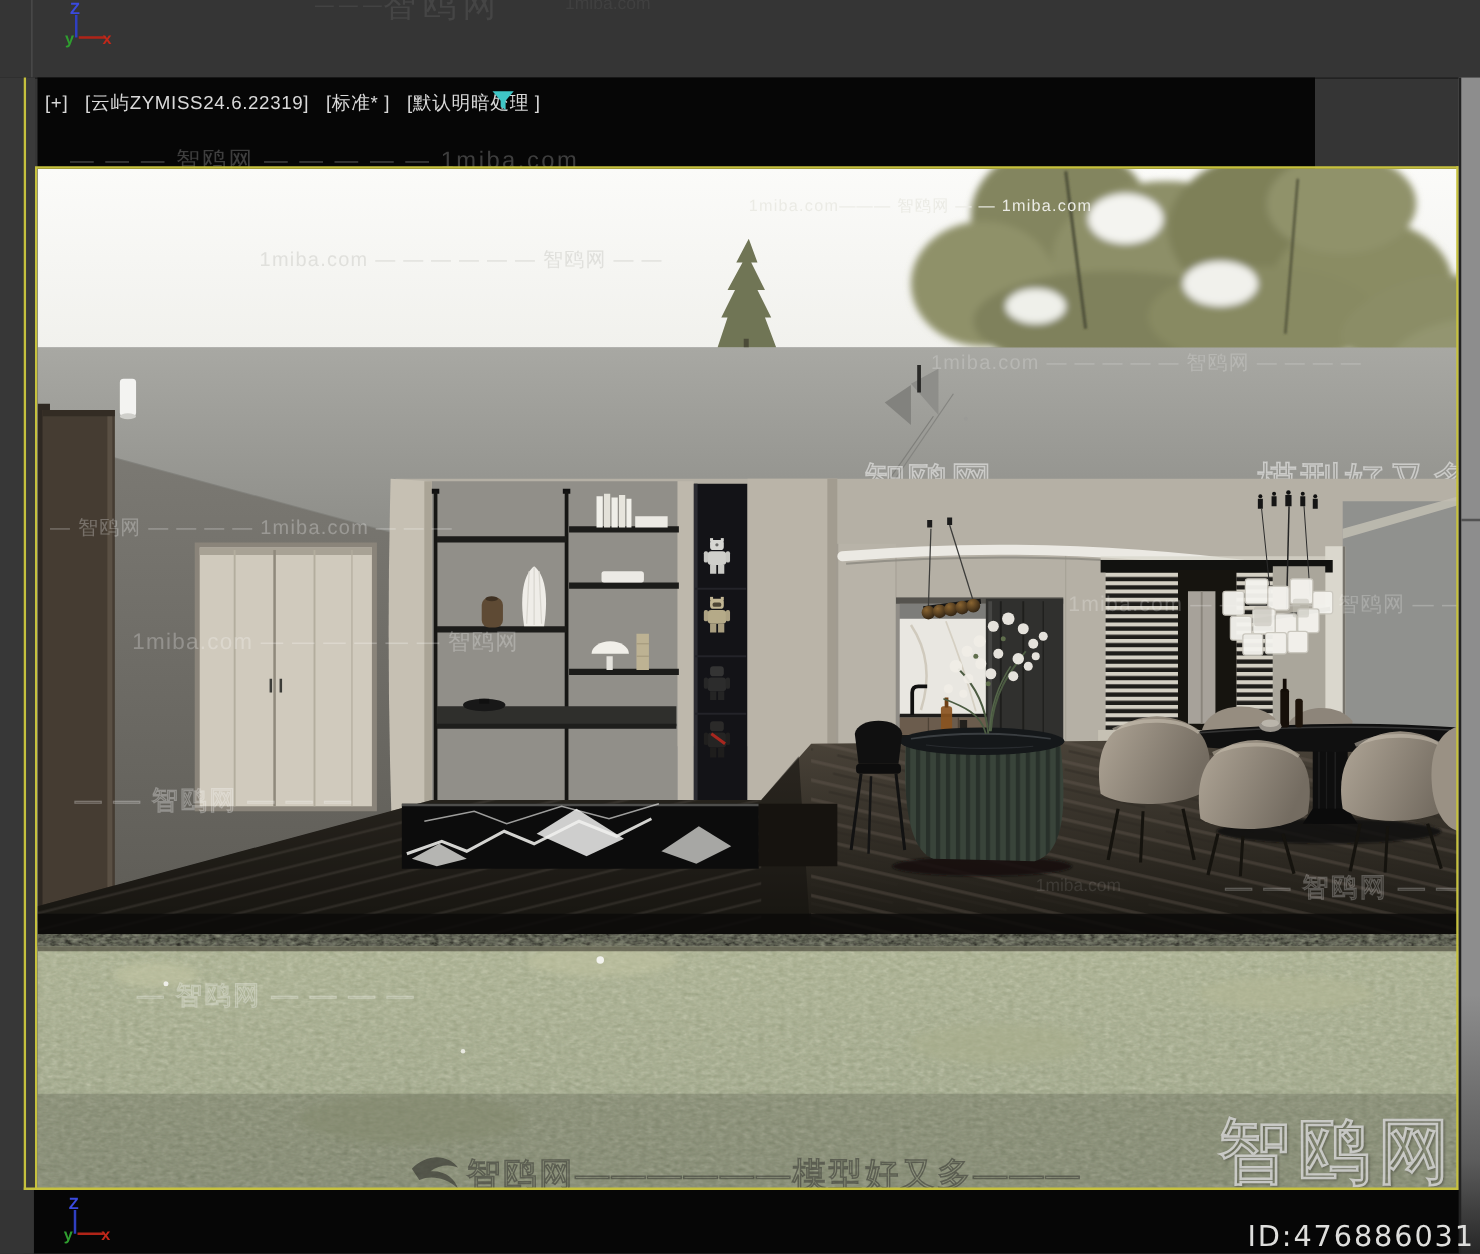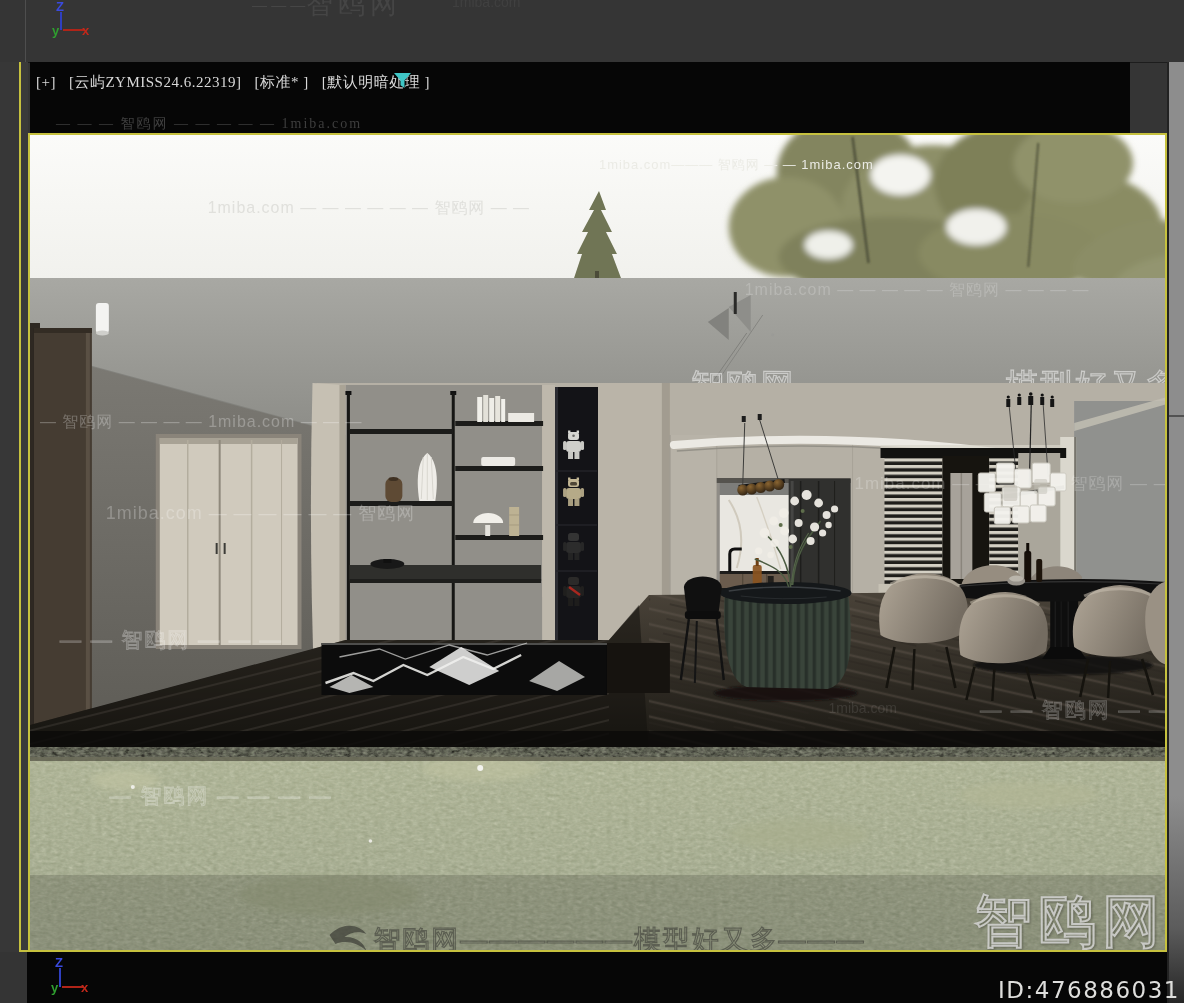--- a/index.html
+++ b/index.html
@@ -33,32 +33,32 @@
     </svg>
   </div>
 
   <div class="abs" style="left:0;top:62px;width:19px;height:941px;background:#373737;"></div>
 
   <div class="abs yline" style="left:19px;top:62px;width:2px;height:890px;"></div>
 
   <div class="abs" style="left:21px;top:62px;width:7px;height:890px;background:#3a3a3a;"></div>
   <div class="abs yline" style="left:28px;top:134px;width:2px;height:818px;"></div>
 
-  <div class="abs" style="left:30px;top:62px;width:1100px;height:73px;background:#060606;overflow:hidden;font-family:Liberation Serif, serif;">
+  <div class="abs" style="left:30px;top:62px;width:1022px;height:73px;background:#060606;overflow:hidden;">
     <div class="abs" style="left:6px;top:11px;white-space:nowrap;">
       <span class="label-seg">[+]</span>
       <span class="label-seg">[云屿ZYMISS24.6.22319]</span>
       <span class="label-seg">[标准* ]</span>
       <span class="label-seg">[默认明暗处理 ]</span>
     </div>
     <svg class="abs" style="left:363px;top:10px;" width="20" height="18" viewBox="0 0 20 18">
       <path d="M1,1 H18 L11.5,8.5 V16 L7.5,13.2 V8.5 Z" fill="#3fc6c6"></path>
     </svg>
 
-    <div class="abs wm" style="left:26px;top:53px;font-size:14px;color:#3e3e3e;letter-spacing:2px;">— — — 智鸥网 — — — — — 1miba.com</div>
+    <div class="abs wm" style="left:26px;top:53px;font-size:19px;color:#3e3e3e;letter-spacing:2px;">— — — 智鸥网 — — — — — 1miba.com</div>
   </div>
 
   <div class="abs" style="left:30px;top:135px;width:1137px;height:816px;overflow:hidden;background:#888;">
   <svg width="1137" height="816" viewBox="0 0 1139 816" preserveAspectRatio="none">
     <defs>
       <linearGradient id="gSky" x1="0" y1="0" x2="0" y2="1">
         <stop offset="0" stop-color="#fbfbf9"></stop>
             <stop offset="1" stop-color="#f1f1ed"></stop>
       </linearGradient>
       <linearGradient id="gCeil" x1="0" y1="0" x2="0" y2="1">

